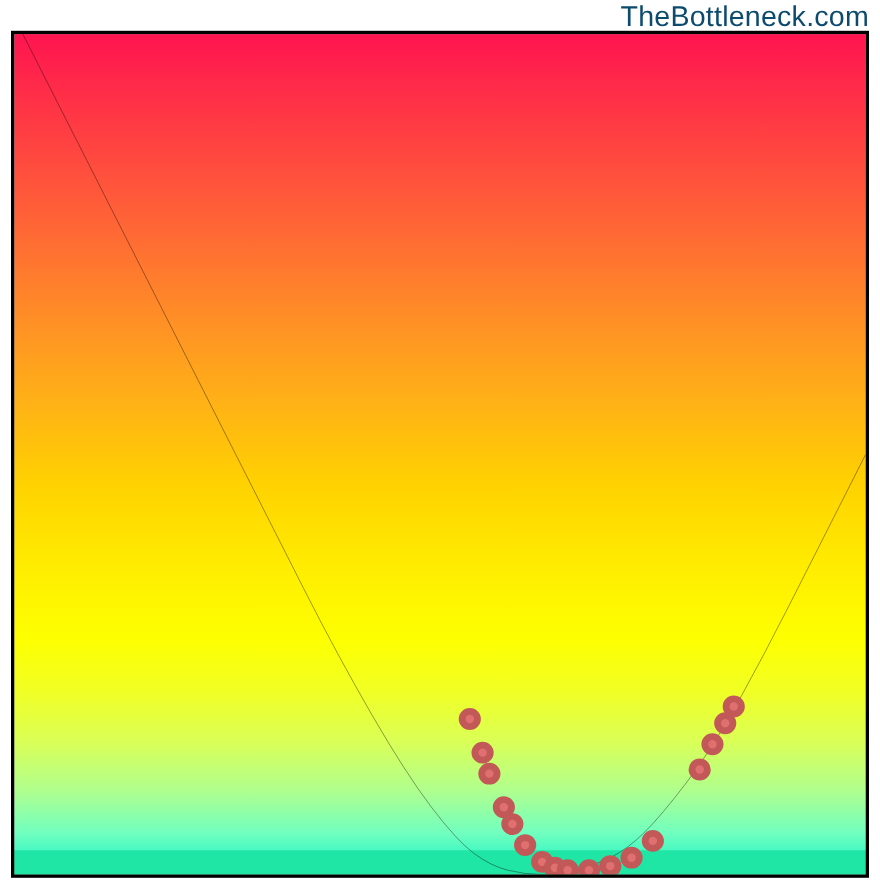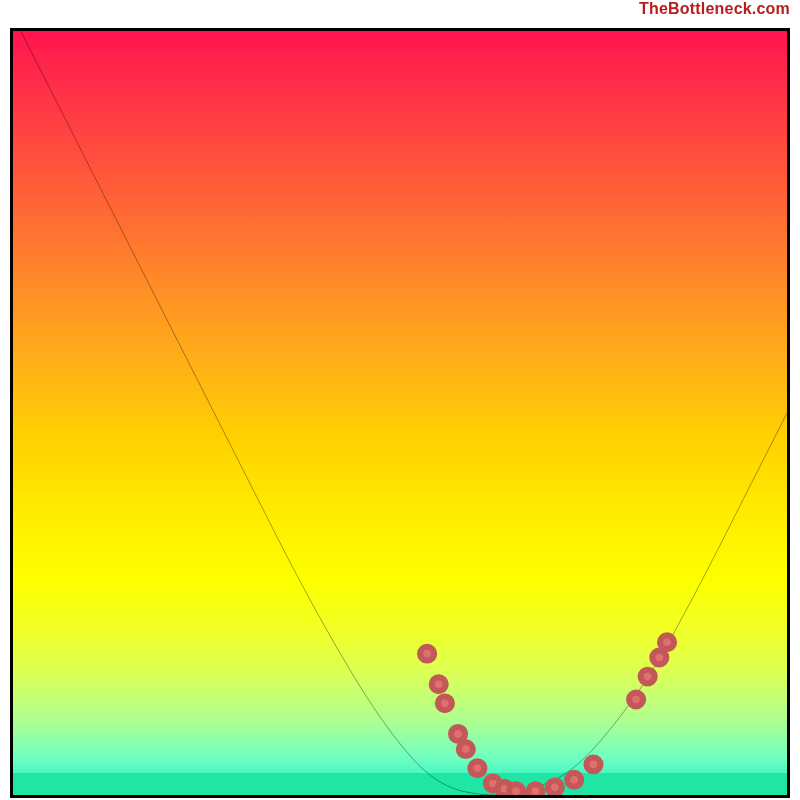--- a/index.html
+++ b/index.html
@@ -13,23 +13,23 @@
   }
   .wrap {
     position: relative;
     width: 800px;
     height: 800px;
   }
   .attribution {
     position: absolute;
     top: 0;
     right: 10px;
-    font-size: 16px;
-    font-weight: 700;
-    color: #b91c1c;
+    font-size: 26px;
+    font-weight: 400;
+    color: #0c4a6e;
     letter-spacing: 0.2px;
   }
   .plot-outer {
     position: absolute;
     top: 28px;
     left: 10px;
     width: 780px;
     height: 770px;
   }
   .plot-border {

